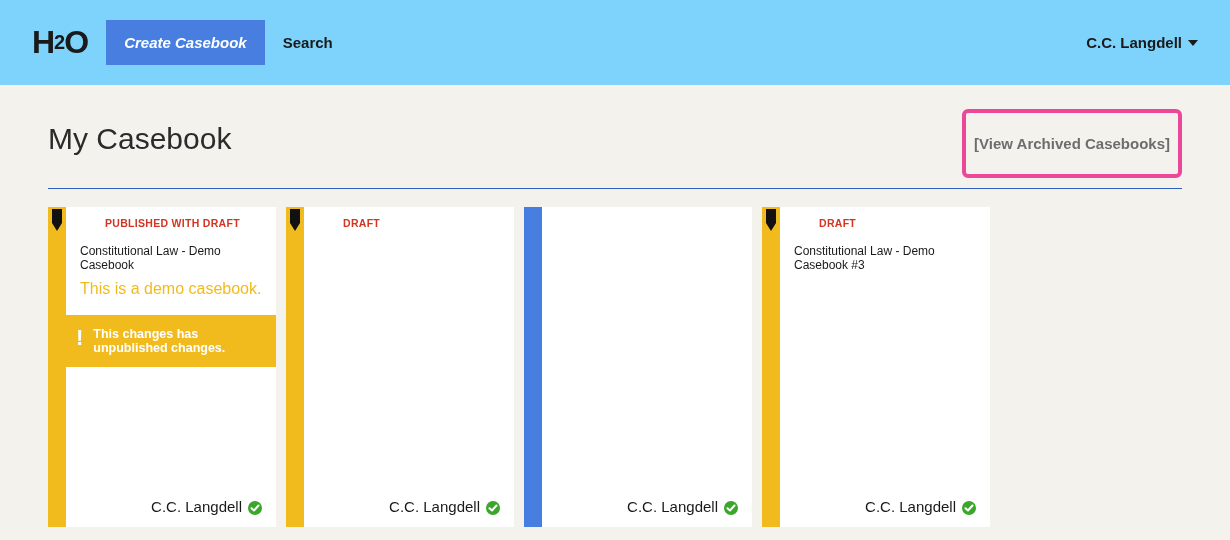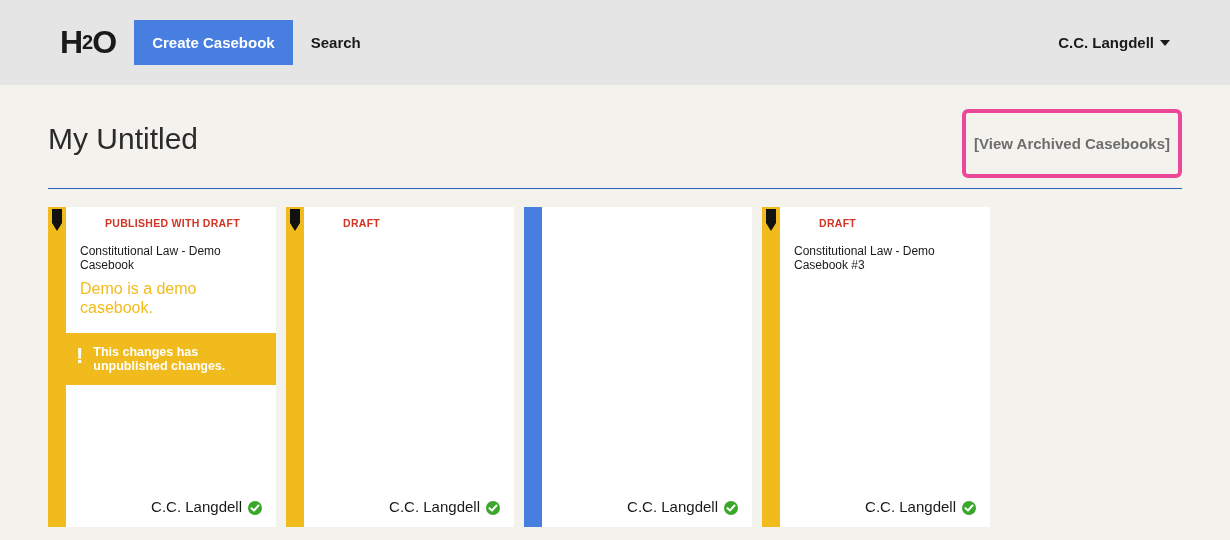--- a/index.html
+++ b/index.html
@@ -6,34 +6,35 @@
   body {
     font-family: -apple-system, BlinkMacSystemFont, "Segoe UI", Helvetica, Arial, sans-serif;
     background: #fff;
     color: #1a1a1a;
     width: 1230px;
   }
   .header {
     display: flex;
     align-items: center;
     justify-content: space-between;
-    padding: 20px 60px;
-    background: #e5e5e5;
+    padding: 20px 32px;
+    background: #7dd3fc;
   }
   .header-left { display: flex; align-items: center; gap: 18px; }
   .logo { font-size: 32px; font-weight: 900; letter-spacing: -1px; }
   .logo .sub { font-size: 20px; vertical-align: 4px; }
   .btn-primary {
     background: #477ee0;
     color: #fff;
     border: none;
     padding: 14px 18px;
     font-size: 15px;
     font-weight: 700;
     cursor: pointer;
+    font-style: italic;
   }
   .search-link { font-size: 15px; font-weight: 700; margin-left: 0; cursor: pointer; }
   .user-menu { font-size: 15px; font-weight: 700; cursor: pointer; display: flex; align-items: center; gap: 6px; }
   .chevron { display: inline-block; }
   .chevron svg { display: block; }
 
   .main {
     background: #f4f2ed;
     padding: 24px 48px 40px;
     min-height: 460px;
@@ -133,40 +134,40 @@
     <span class="chevron">
       <svg width="10" height="6" viewBox="0 0 10 6">
           <path d="M0 0 L5 6 L10 0 Z" fill="#1a1a1a"></path>
         </svg>
     </span>
   </div>
 </div>
 
 <div class="main">
   <div class="heading-row">
-    <h1 class="heading">My Untitled</h1>
+    <h1 class="heading">My Casebook</h1>
     <span class="archive-link">[View Archived Casebooks]</span>
   </div>
   <hr class="rule">
 
   <div class="grid" id="grid">
       <div class="card">
         <div class="sidebar-strip strip-yellow"></div>
         <div class="pencil">
           <svg width="14" height="22" viewBox="0 0 14 22">
             <rect x="2" y="0" width="10" height="3" fill="#111"></rect>
             <rect x="2" y="3" width="10" height="11" fill="#111"></rect>
             <path d="M2 14 L12 14 L7 22 Z" fill="#111"></path>
           </svg>
         </div>
         <div class="card-content">
           <div class="card-top">
             <div class="status-label status-red">PUBLISHED WITH DRAFT</div>
             <div class="card-title">Constitutional Law - Demo Casebook</div>
-            <div class="card-desc">Demo is a demo casebook.</div>
+            <div class="card-desc">This is a demo casebook.</div>
           </div>
           <div class="card-main">
             <div class="alert-box">
               <div class="bang">!</div>
               <div>This changes has unpublished changes.</div>
             </div>
           </div>
           <div class="card-footer"><span>C.C. Langdell</span><span class="badge">
               <svg width="14" height="14" viewBox="0 0 14 14">
                 <circle cx="7" cy="7" r="7" fill="#3aa72a"></circle>

